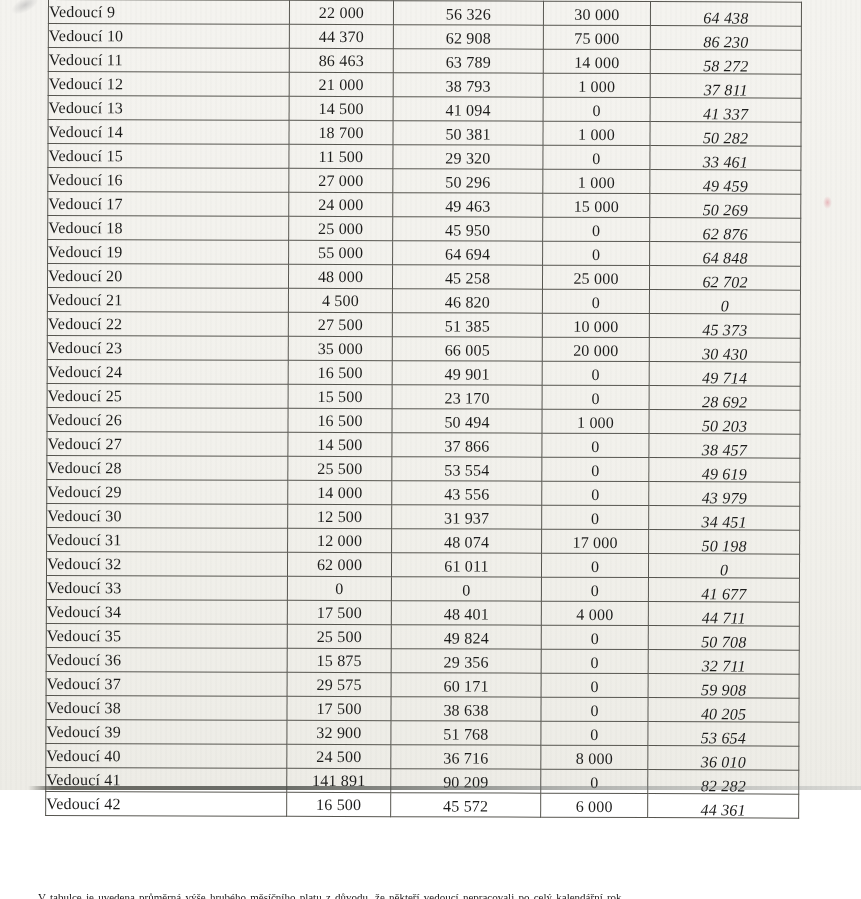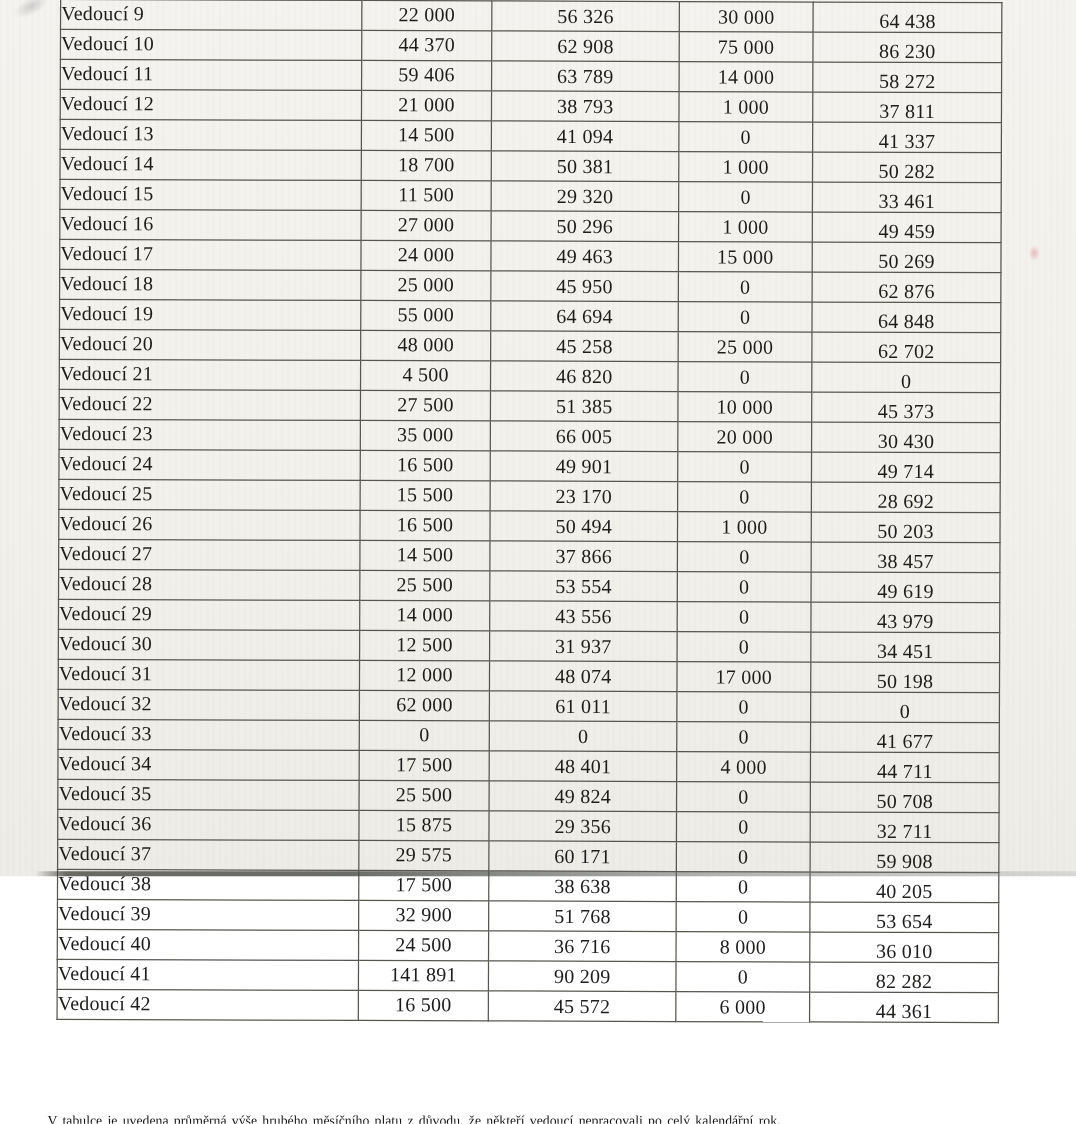--- a/index.html
+++ b/index.html
@@ -6,21 +6,21 @@
     margin: 0;
     padding: 0;
     width: 861px;
     height: 899px;
     overflow: hidden;
     font-family: "Liberation Serif", serif;
   }
   .page {
     position: relative;
     width: 861px;
-    height: 701px;
+    height: 790px;
     background:
       repeating-linear-gradient(90deg, rgba(0,0,0,0.01) 0 2px, rgba(0,0,0,0) 2px 5px),
       linear-gradient(180deg, #f4f3ef 0%, #f2f1ec 55%, #edece6 100%);
   }
   table.salary {
     position: absolute;
     left: 48px;
     top: -1px;
     width: 753px;
     border-collapse: collapse;
@@ -37,21 +37,21 @@
     letter-spacing: 0.2px;
     white-space: nowrap;
     overflow: hidden;
   }
   td.c-name { text-align: left; padding-left: 9px; }
   td.c-num  { text-align: center; }
   td.c-num span { display: inline-block; }
   td.col2 span { transform: translateY(0px); }
   td.col3 span { transform: translateY(1px); text-align: center; }
   td.col4 span { transform: translateY(1px); }
-  td.col5 span { transform: translateY(4px); }
+  td.col5 span { transform: translateY(4px); font-style: italic; }
   .note {
     position: absolute;
     left: 38px;
     top: 851px;
     width: 789px;
     font-size: 11px;
     line-height: 21.5px;
     color: #161616;
     text-align: justify;
     word-spacing: 1.5px;
@@ -113,21 +113,21 @@
     </tr>
         <tr>
       <td class="c-name">Vedoucí 10</td>
       <td class="c-num col2"><span>44 370</span></td>
       <td class="c-num col3"><span>62 908</span></td>
       <td class="c-num col4"><span>75 000</span></td>
       <td class="c-num col5"><span>86 230</span></td>
     </tr>
         <tr>
       <td class="c-name">Vedoucí 11</td>
-      <td class="c-num col2"><span>59 406</span></td>
+      <td class="c-num col2"><span>86 463</span></td>
       <td class="c-num col3"><span>63 789</span></td>
       <td class="c-num col4"><span>14 000</span></td>
       <td class="c-num col5"><span>58 272</span></td>
     </tr>
         <tr>
       <td class="c-name">Vedoucí 12</td>
       <td class="c-num col2"><span>21 000</span></td>
       <td class="c-num col3"><span>38 793</span></td>
       <td class="c-num col4"><span>1 000</span></td>
       <td class="c-num col5"><span>37 811</span></td>

